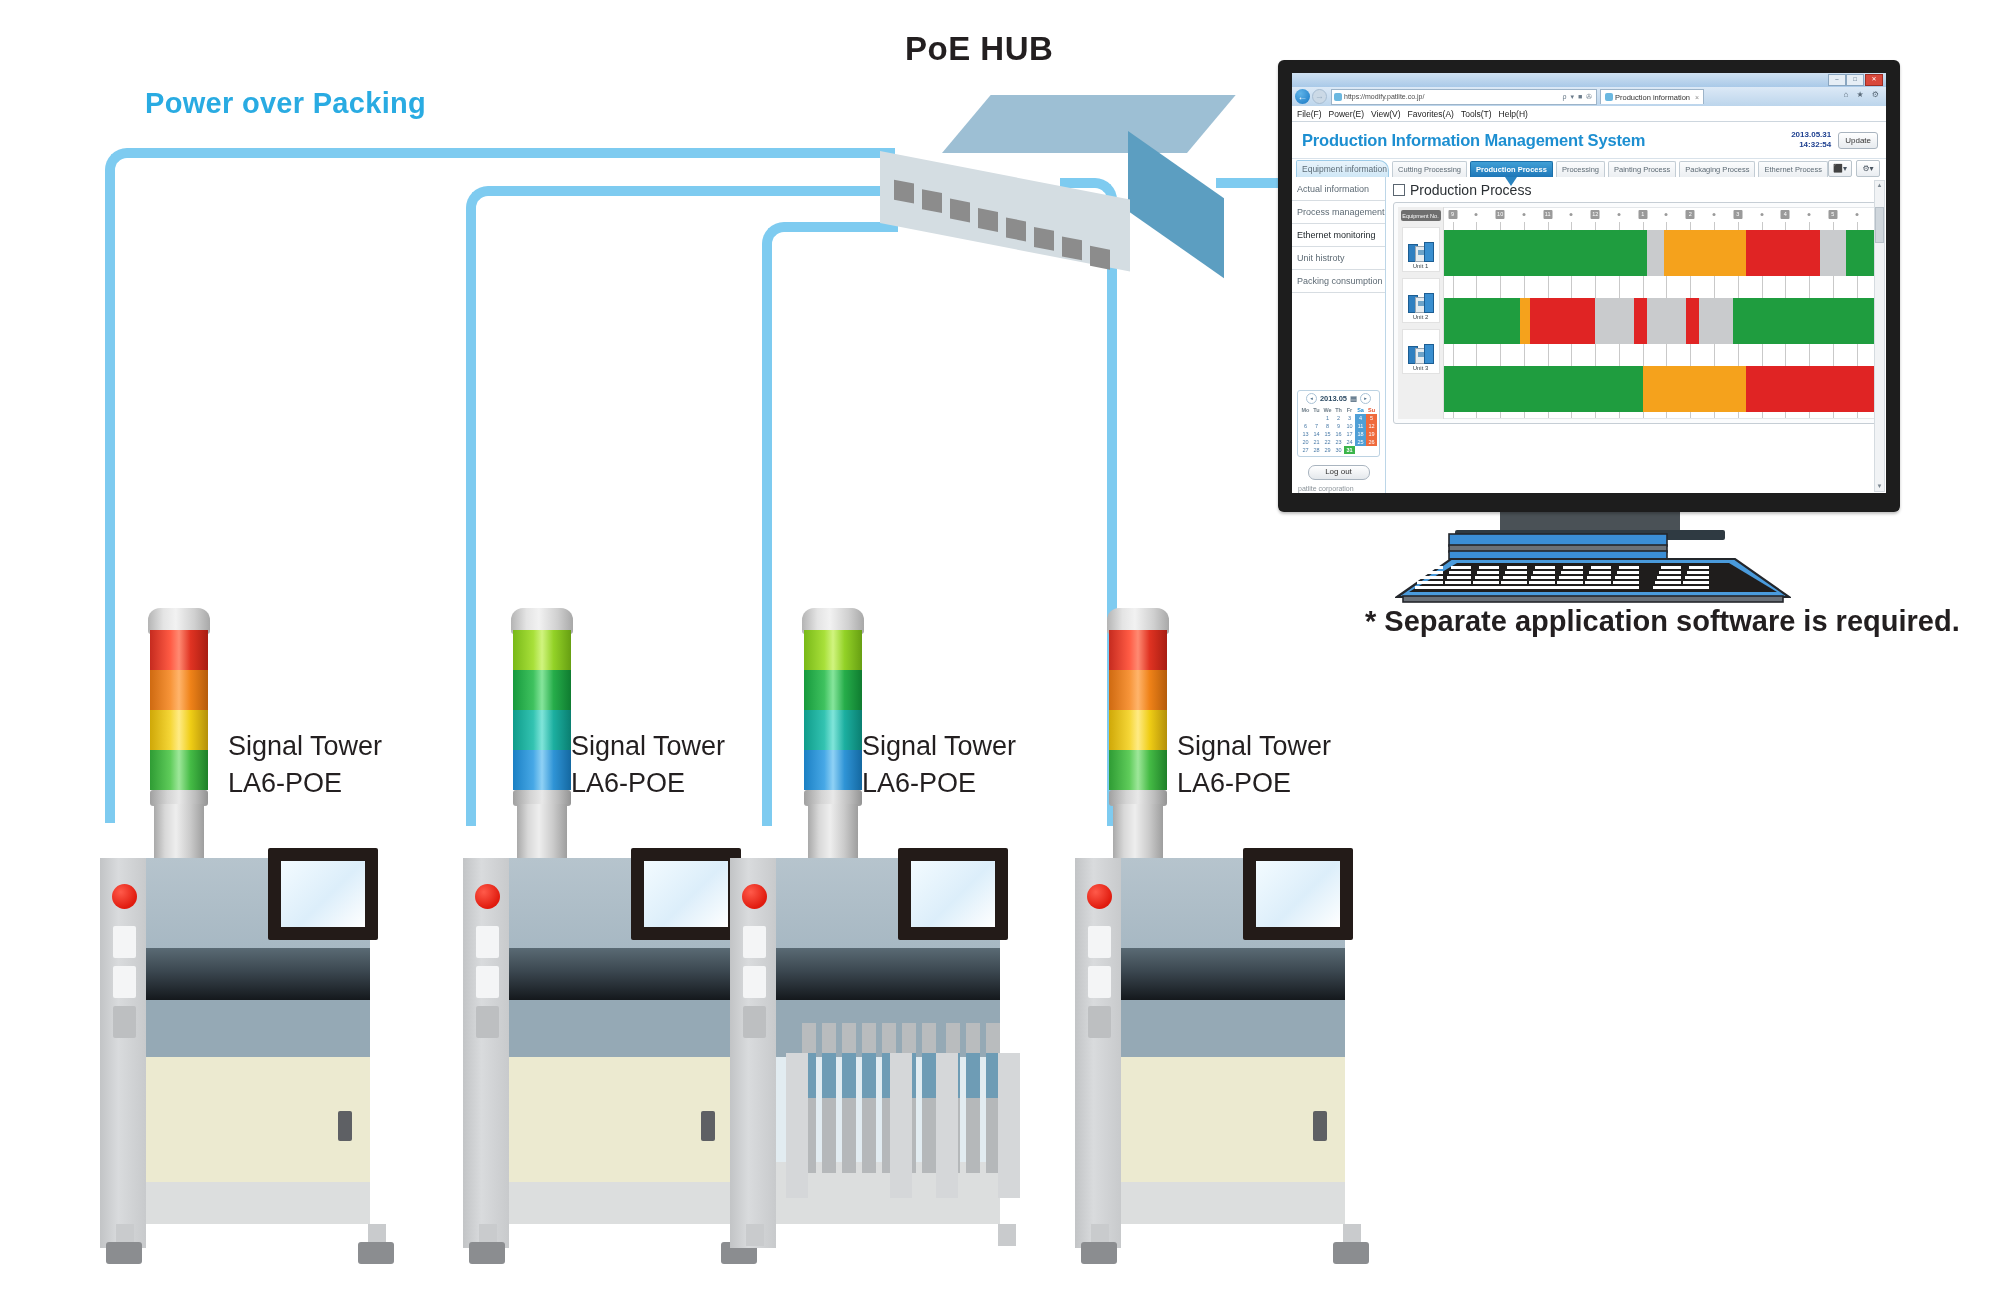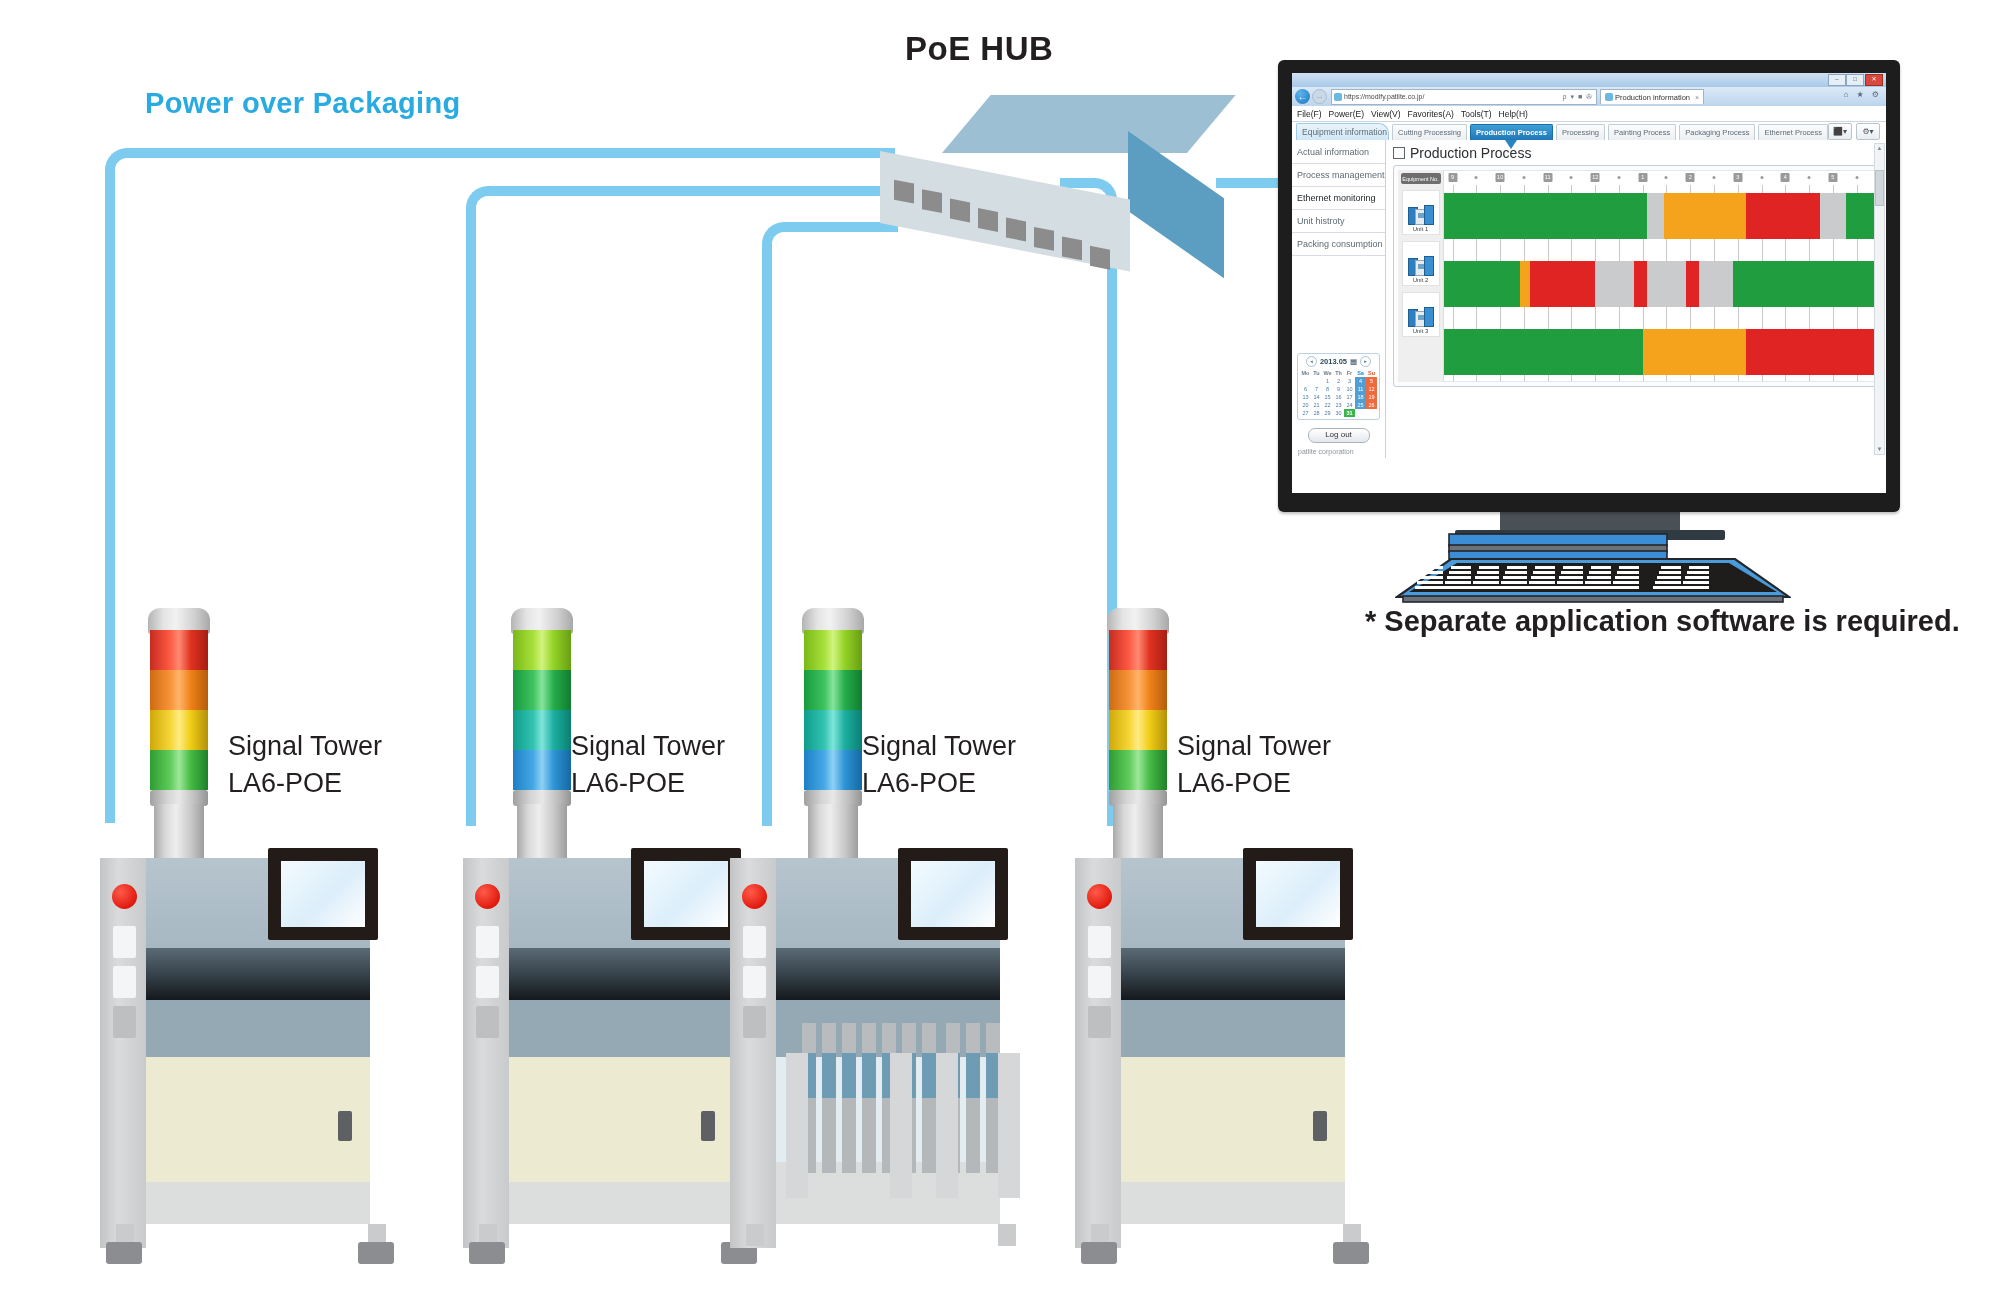--- a/index.html
+++ b/index.html
@@ -180,21 +180,21 @@
     <div class="hub-port" style="left:42px;top:30px;"></div>
     <div class="hub-port" style="left:70px;top:34px;"></div>
     <div class="hub-port" style="left:98px;top:38px;"></div>
     <div class="hub-port" style="left:126px;top:42px;"></div>
     <div class="hub-port" style="left:154px;top:46px;"></div>
     <div class="hub-port" style="left:182px;top:50px;"></div>
     <div class="hub-port" style="left:210px;top:54px;"></div>
   </div>
 </div>
 
-<div class="abs" id="poe-over-eth">Power over Packaging</div>
+<div class="abs" id="poe-over-eth">Power over Packing</div>
 
 <div class="tower" style="left:148px;top:608px;">
   <div class="t-cap"></div>
   <div class="t-seg" style="top:22px;background:linear-gradient(to right,#c62b1f,#ff5b44 35%,#ff8a72 50%,#e03322 70%,#a81d12);"></div>
   <div class="t-seg" style="top:62px;background:linear-gradient(to right,#cf6a11,#f79438 35%,#ffb46b 50%,#ef8218 70%,#b55c0b);"></div>
   <div class="t-seg" style="top:102px;background:linear-gradient(to right,#cfa808,#f5d636 35%,#ffeb84 50%,#efcd15 70%,#b4900a);"></div>
   <div class="t-seg" style="top:142px;background:linear-gradient(to right,#2f9c34,#5fcc5a 35%,#9ee79a 50%,#45bb45 70%,#1f8029);"></div>
   <div class="t-foot" style="top:182px;"></div>
   <div class="t-body" style="top:196px;height:80px;"></div>
 </div>
@@ -498,20 +498,28 @@
     <div class="brow-menu">
       <span>File(F)</span>
       <span>Power(E)</span>
       <span>View(V)</span>
       <span>Favorites(A)</span>
       <span>Tools(T)</span>
       <span>Help(H)</span>
     </div>
 
     <div class="app">
+      <div class="app-head">
+        <div class="app-title">Production Information Management System</div>
+        <div class="app-ts">
+          <div>2013.05.31</div>
+          <div>14:32:54</div>
+        </div>
+        <div class="app-upd">Update</div>
+      </div>
 
       <div class="tabstrip">
         <div class="op-tab">Equipment information</div>
         <div class="p-tab">Cutting Processing</div>
         <div class="p-tab active">Production Process</div>
         <div class="p-tab">Processing</div>
         <div class="p-tab">Painting Process</div>
         <div class="p-tab">Packaging Process</div>
         <div class="p-tab">Ethernet Process</div>
         <div class="strip-right">

